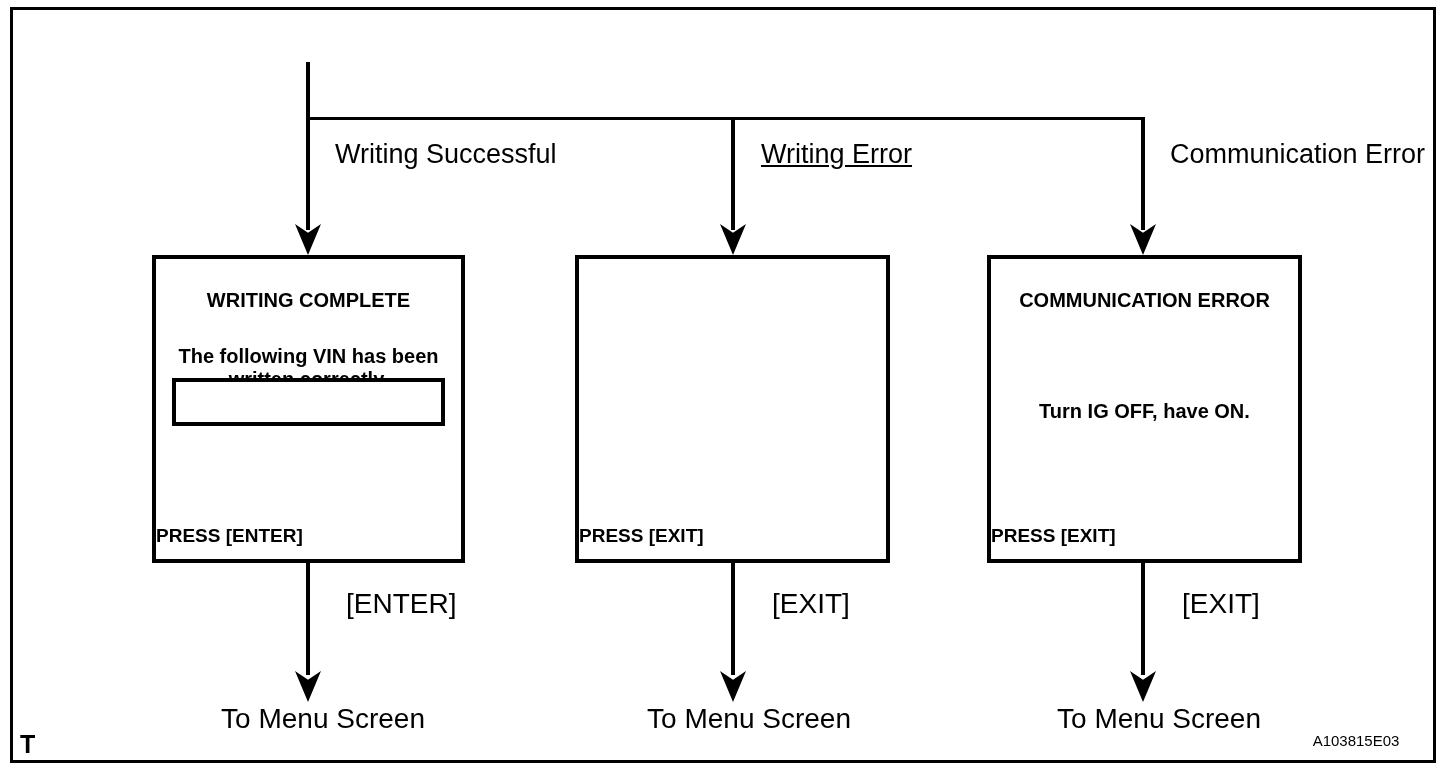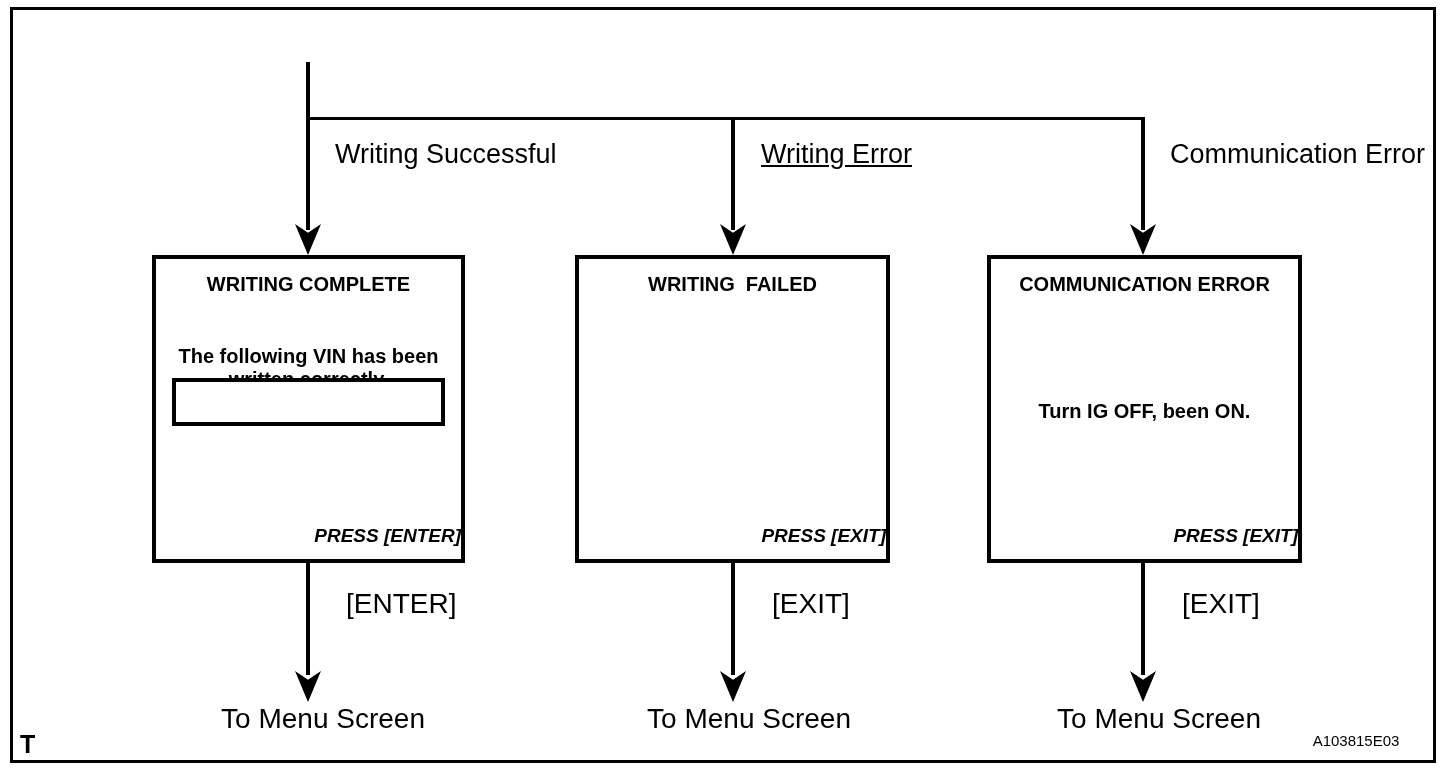--- a/index.html
+++ b/index.html
@@ -51,21 +51,21 @@
   .screen-box {
     position: absolute;
     top: 255px;
     height: 308px;
     border: 4px solid #000;
     box-sizing: border-box;
     background: #fff;
   }
   .screen-title {
     position: absolute;
-    top: 14px;
+    top: 30px;
     left: 0; right: 0;
     text-align: center;
     font-weight: bold;
     font-size: 20px;
     line-height: 22px;
     white-space: pre-wrap;
   }
   .screen-msg {
     position: absolute;
     left: 0; right: 0;
@@ -83,25 +83,24 @@
     width: 273px;
     height: 48px;
     border: 4px solid #000;
     box-sizing: border-box;
     background: #fff;
   }
   .press-label {
     position: absolute;
     top: 266px;
     left: 0; right: 0;
-    text-align: right;
+    text-align: left;
     font-weight: bold;
     font-size: 19px;
     white-space: pre-wrap;
-    font-style: italic;
   }
   .key-label {
     position: absolute;
     top: 589px;
     font-size: 28px;
     line-height: 30px;
     white-space: nowrap;
     margin-left: 27px;
   }
   .dest-label {
@@ -151,27 +150,26 @@
 
   <div class="screen-box" style="left:152px; width:313px;">
     <div class="screen-title">WRITING COMPLETE</div>
     <div class="screen-msg" style="top:56px;">The following VIN has been
 written correctly.</div>
     <div class="vin-field"></div>
     <div class="press-label">PRESS [ENTER]</div>
   </div>
 
   <div class="screen-box" style="left:575px; width:315px;">
-    <div class="screen-title">WRITING  FAILED</div>
     <div class="press-label">PRESS [EXIT]</div>
   </div>
 
   <div class="screen-box" style="left:987px; width:315px;">
     <div class="screen-title">COMMUNICATION ERROR</div>
-    <div class="screen-msg" style="top:111px;">Turn IG OFF, been ON.</div>
+    <div class="screen-msg" style="top:111px;">Turn IG OFF, have ON.</div>
     <div class="press-label">PRESS [EXIT]</div>
   </div>
 
   <div class="vline" style="left:306px; top:563px; height:112px;"></div>
   <div class="vline" style="left:731px; top:563px; height:112px;"></div>
   <div class="vline" style="left:1141px; top:563px; height:112px;"></div>
 
   <div class="arrowhead" style="left:295px; top:671px;"></div>
   <div class="arrowhead" style="left:720px; top:671px;"></div>
   <div class="arrowhead" style="left:1130px; top:671px;"></div>

